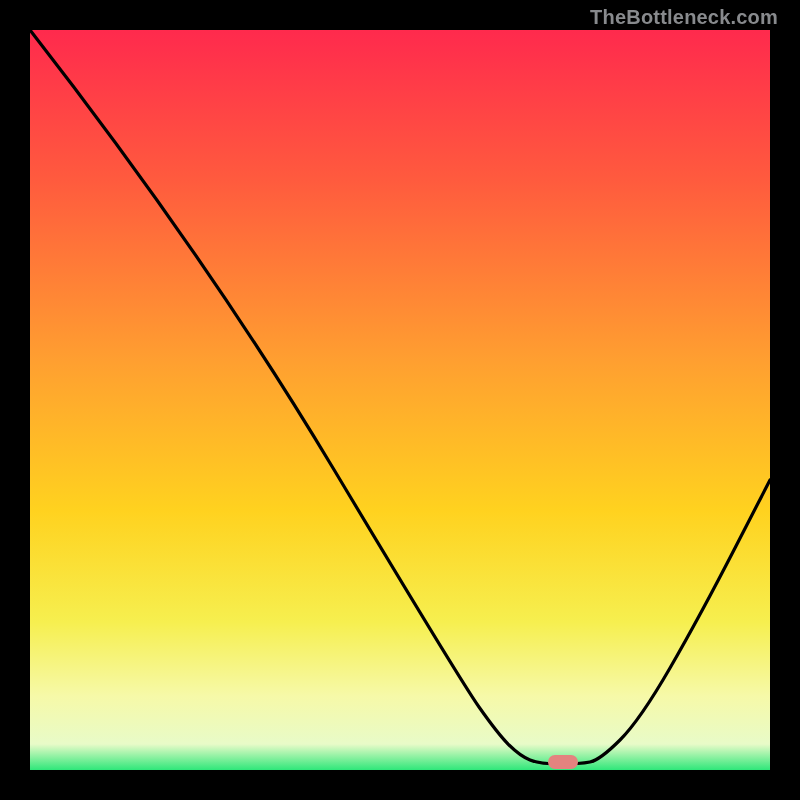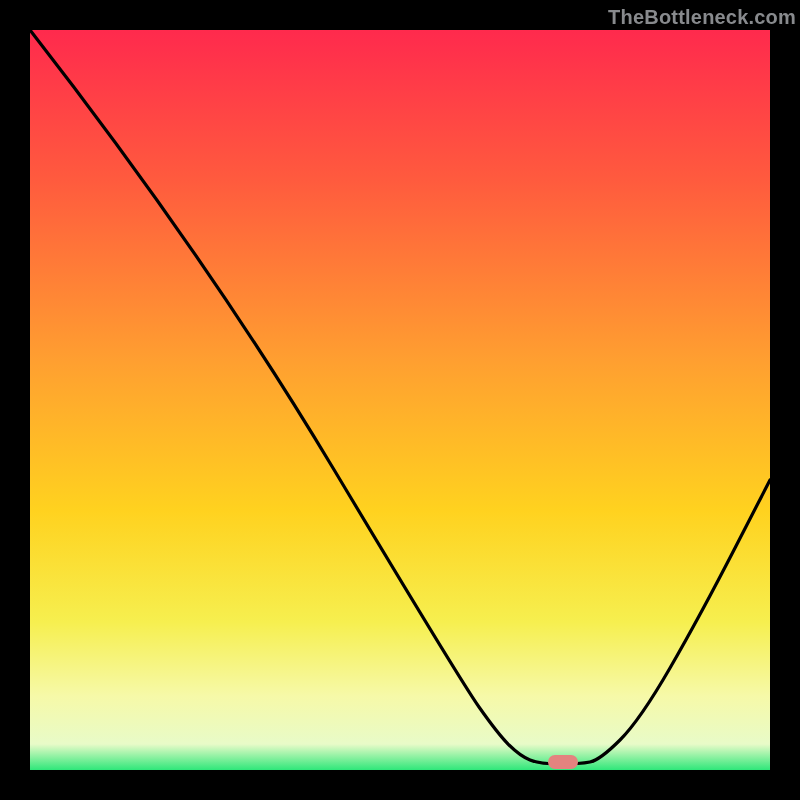--- a/index.html
+++ b/index.html
@@ -11,21 +11,21 @@
     overflow: hidden;
   }
   .chart-wrap {
     position: relative;
     width: 800px;
     height: 800px;
   }
   .watermark {
     position: absolute;
     top: 6px;
-    right: 4px;
+    right: 22px;
     font-family: Arial, Helvetica, sans-serif;
     font-size: 20px;
     font-weight: 600;
     color: #888a8d;
     letter-spacing: 0.2px;
     user-select: none;
   }
   svg {
     display: block;
   }

